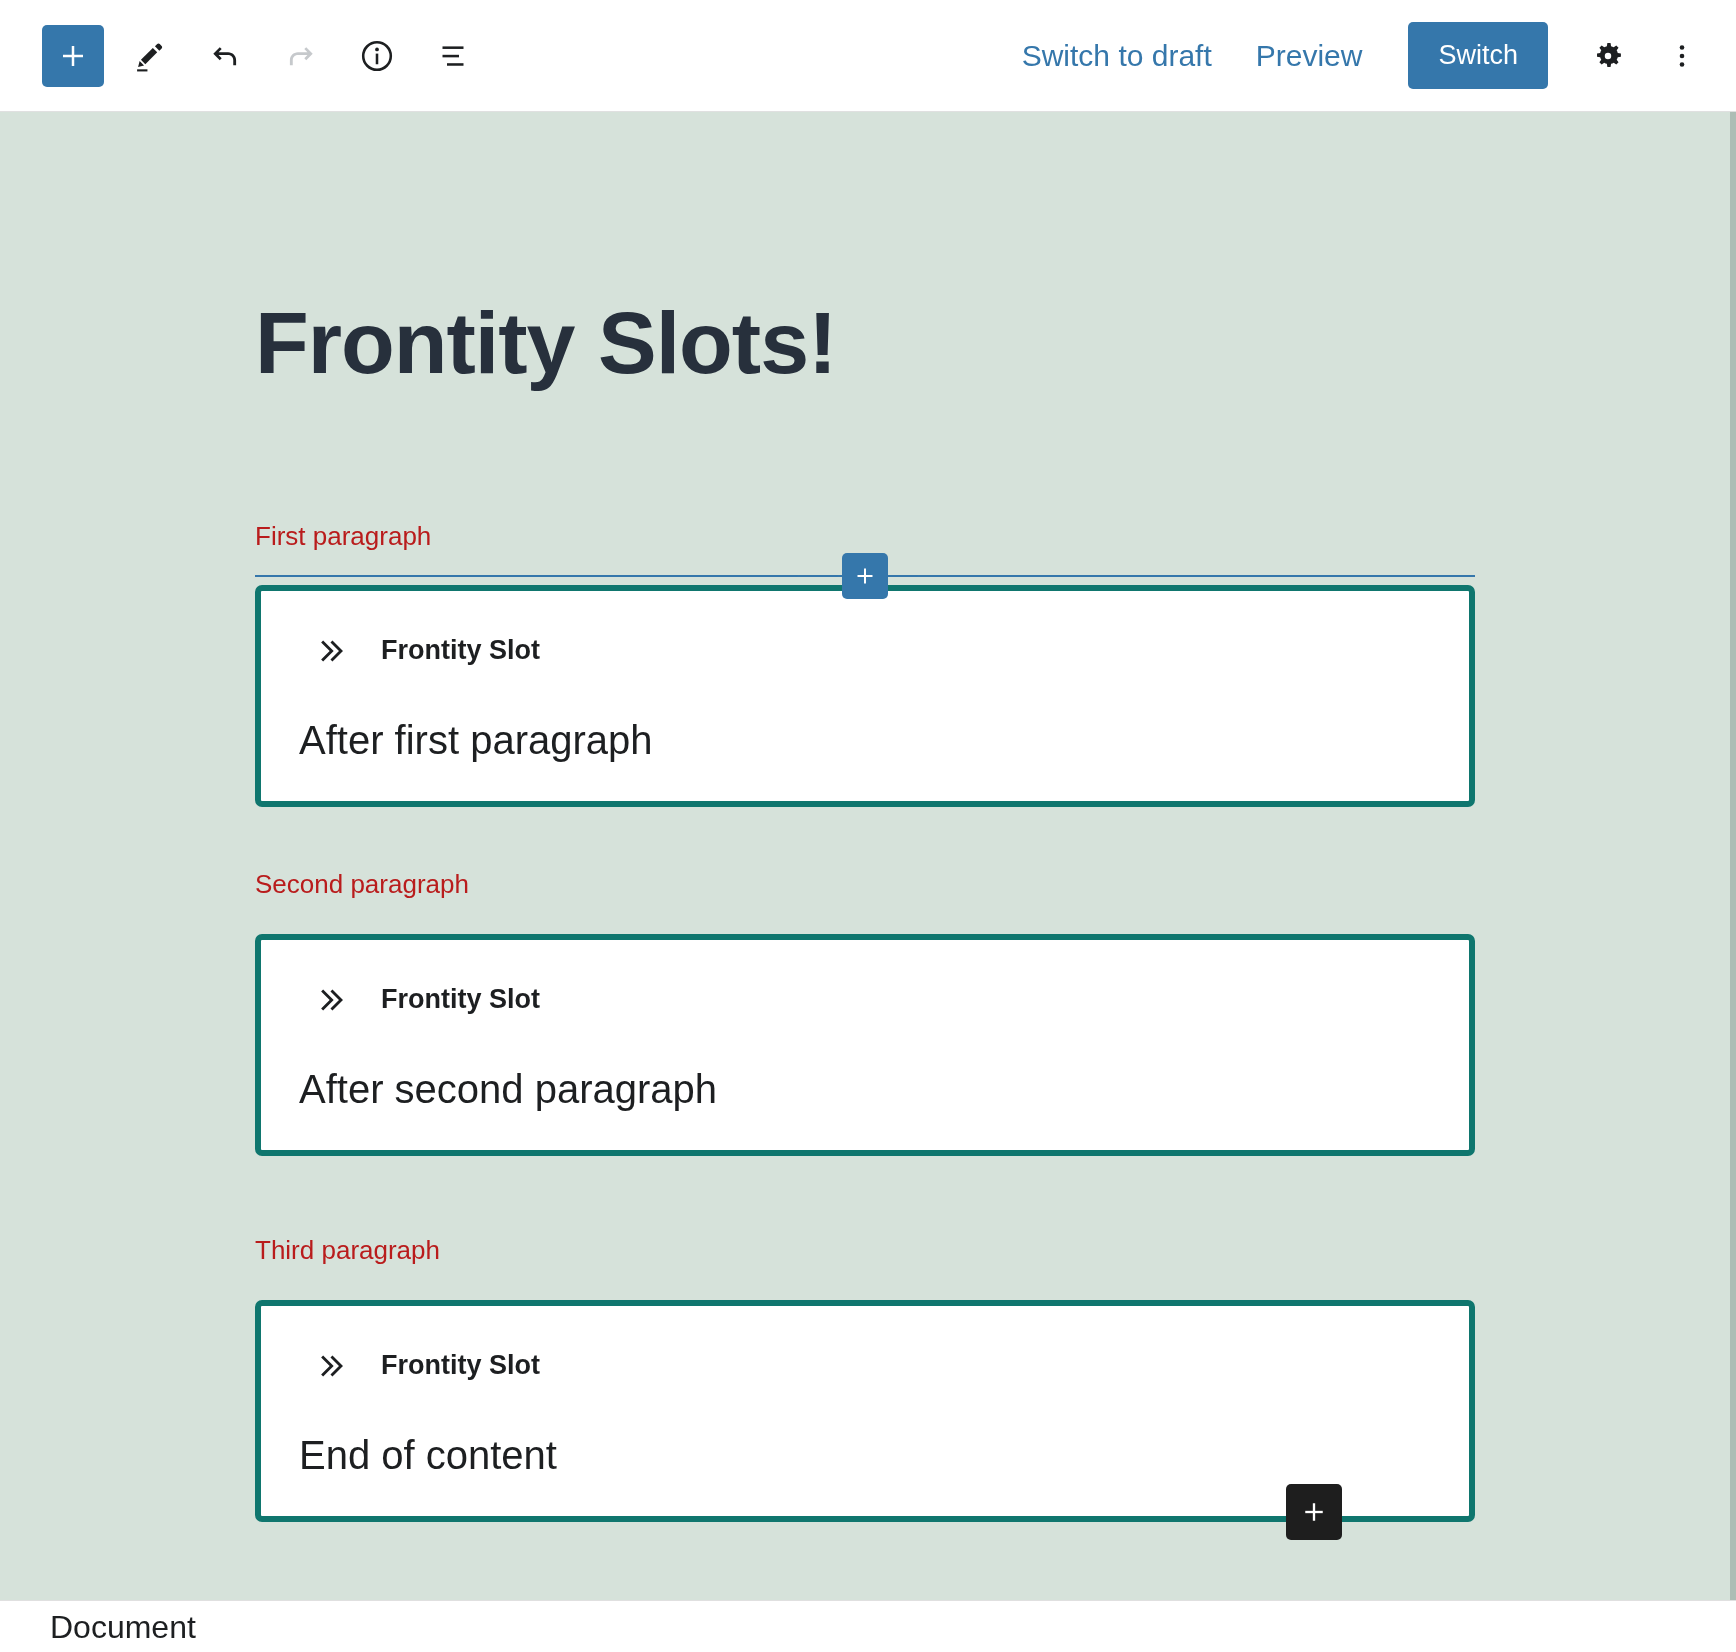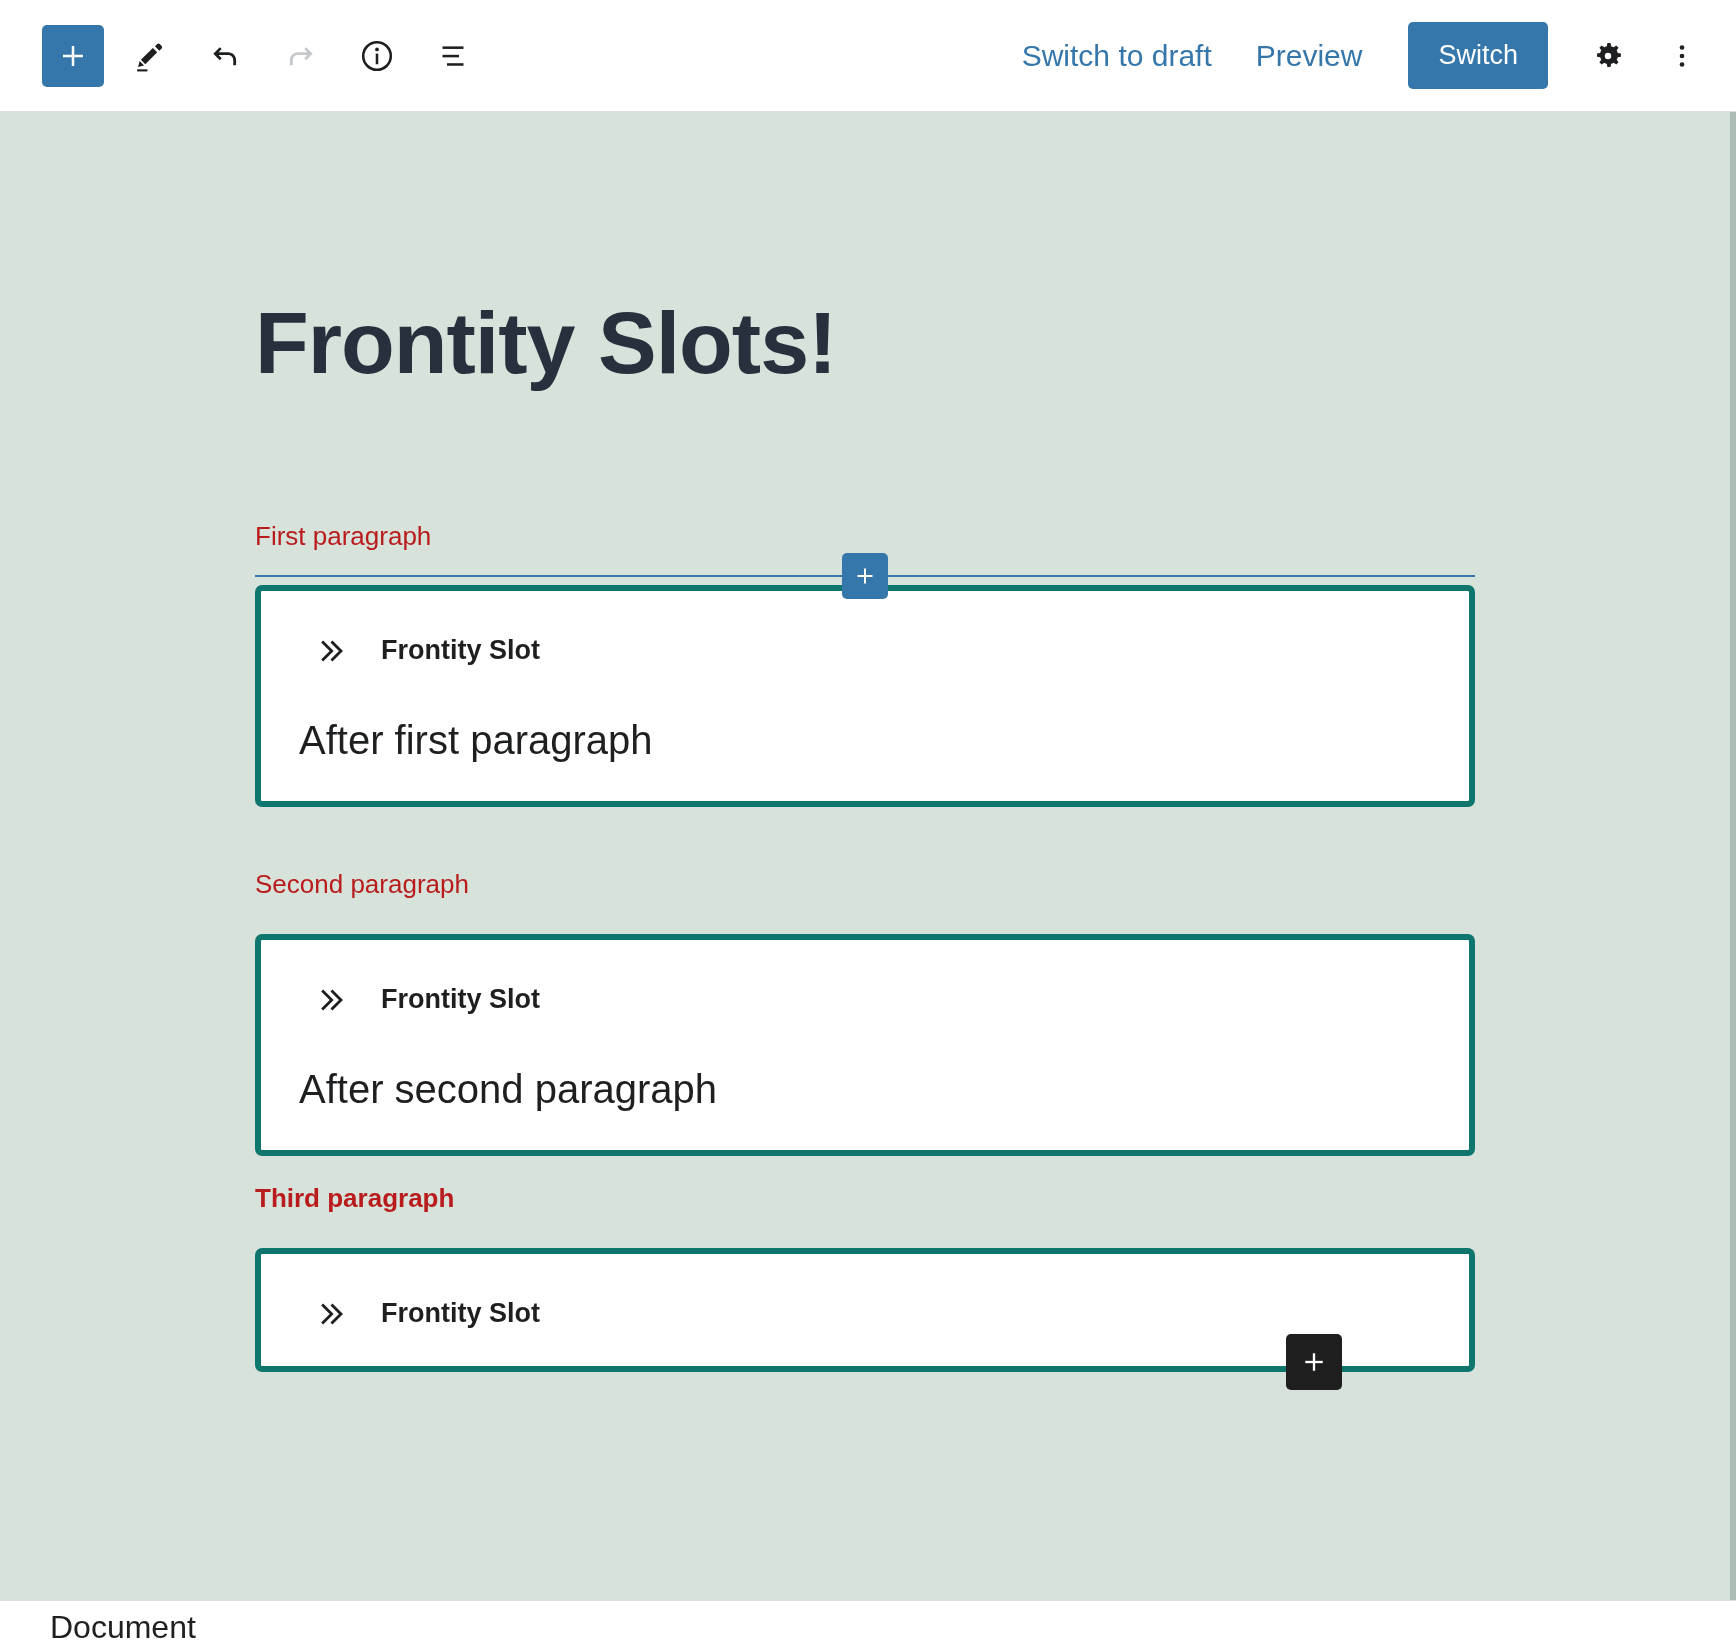--- a/index.html
+++ b/index.html
@@ -144,21 +144,21 @@
 
   .para-label {
     font-size: 26px;
     font-weight: 400;
     color: #b91c1c;
     padding: 0 0 0 255px;
     line-height: 1.2;
   }
   .para-label.first  { padding-top: 132px; }
   .para-label.second { padding-top: 62px; }
-  .para-label.third  { padding-top: 27px; font-weight: bold; }
+  .para-label.third  { padding-top: 79px; }
 
   
   .inserter-row {
     position: relative;
     width: 1220px;
     margin: 22px 0 0 255px;
     height: 2px;
   }
   .inserter-line {
     position: absolute;
@@ -413,20 +413,21 @@
       <div class="slot-block spaced">
         <div class="slot-head">
           <span class="slot-head-icon">
             <svg width="32" height="32" viewBox="0 0 24 24" aria-hidden="true">
               <path d="M6.1 5.6l1.5-1.5 7.9 7.9-7.9 7.9-1.5-1.5 6.4-6.4-6.4-6.4z" fill="#1d1f21"></path>
               <path d="M13.1 5.6l1.5-1.5 7.9 7.9-7.9 7.9-1.5-1.5 6.4-6.4-6.4-6.4z" fill="#1d1f21"></path>
             </svg>
           </span>
           <span class="slot-head-label">Frontity Slot</span>
         </div>
+        <div class="slot-body">End of content</div>
       </div>
 
       <button class="appender-btn" aria-label="Add block">
         <span>
           <svg width="28" height="28" viewBox="0 0 24 24" aria-hidden="true">
             <path d="M11 4.5h2v15h-2z" fill="#ffffff"></path>
             <path d="M4.5 11h15v2h-15z" fill="#ffffff"></path>
           </svg>
         </span>
       </button>

